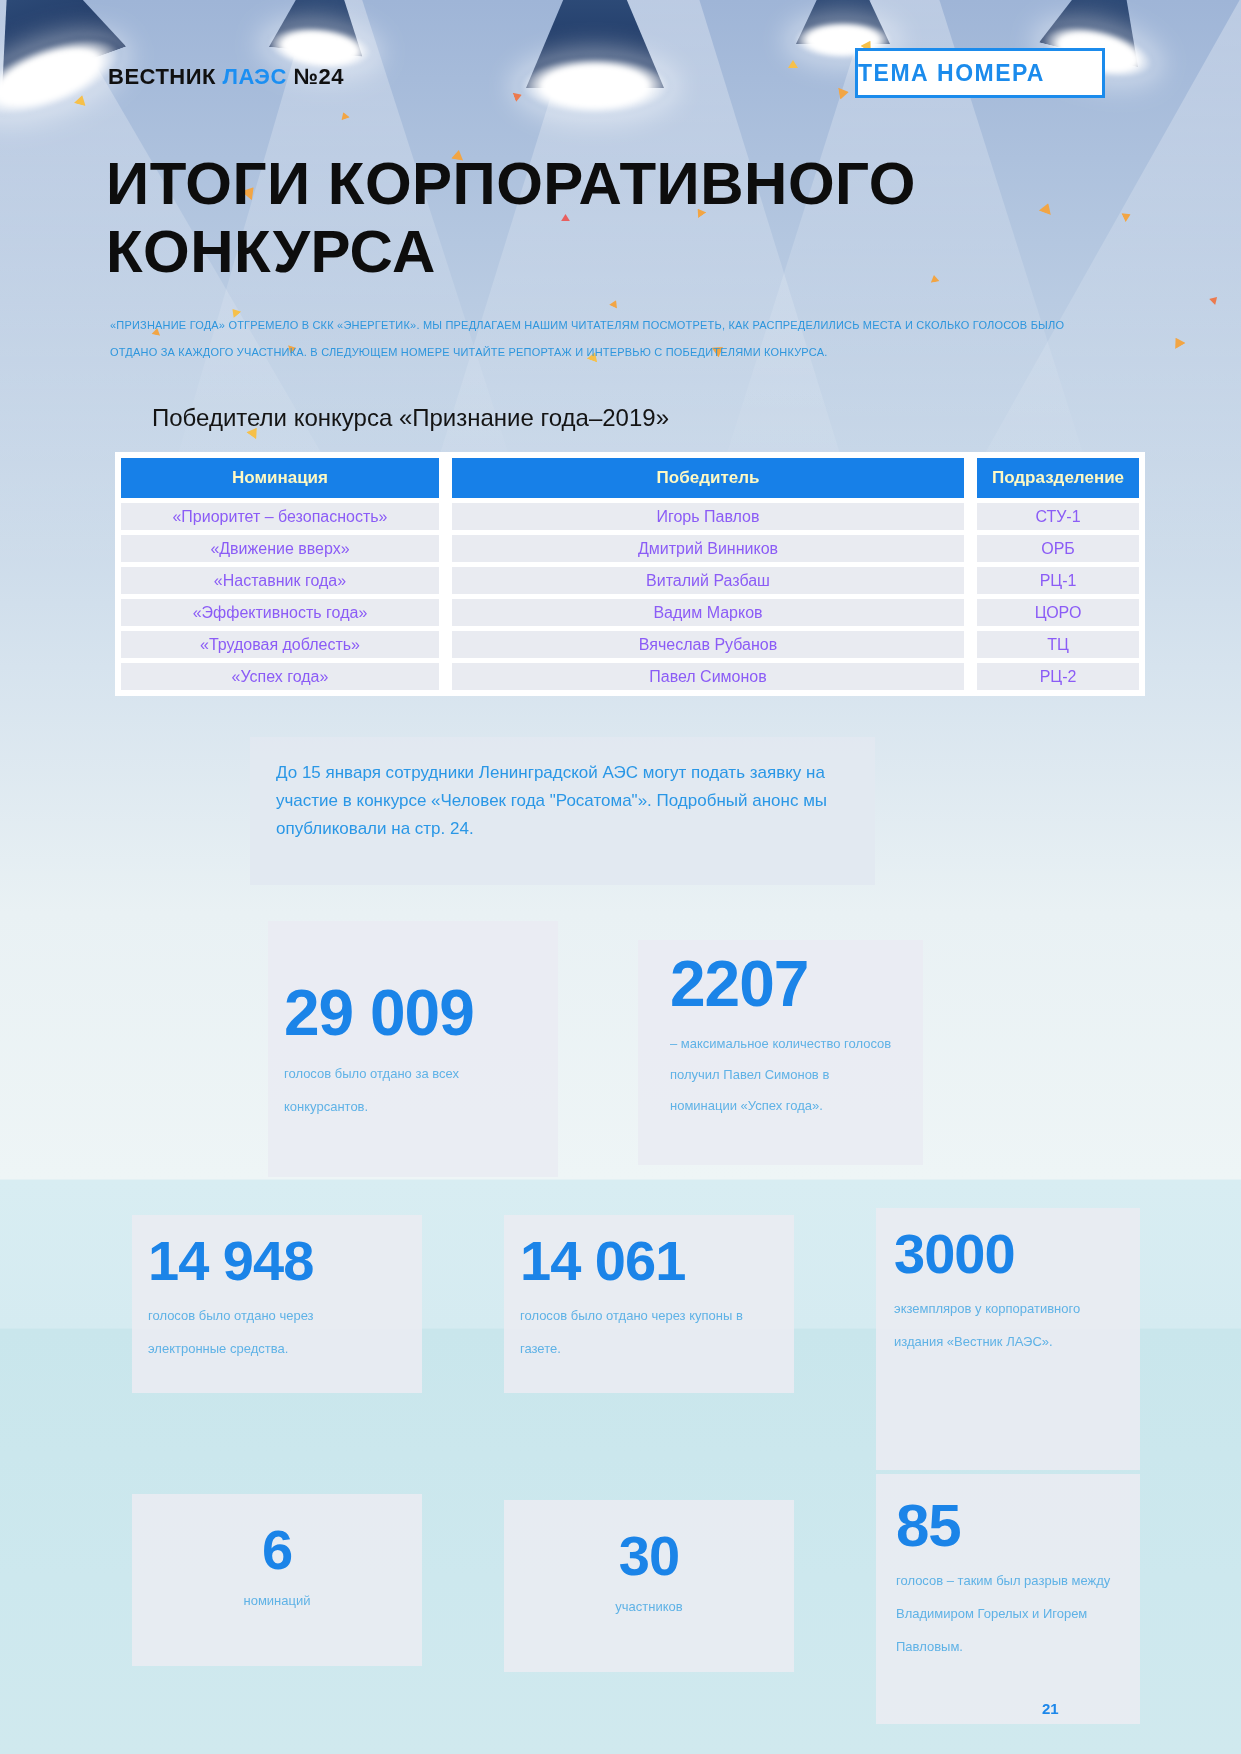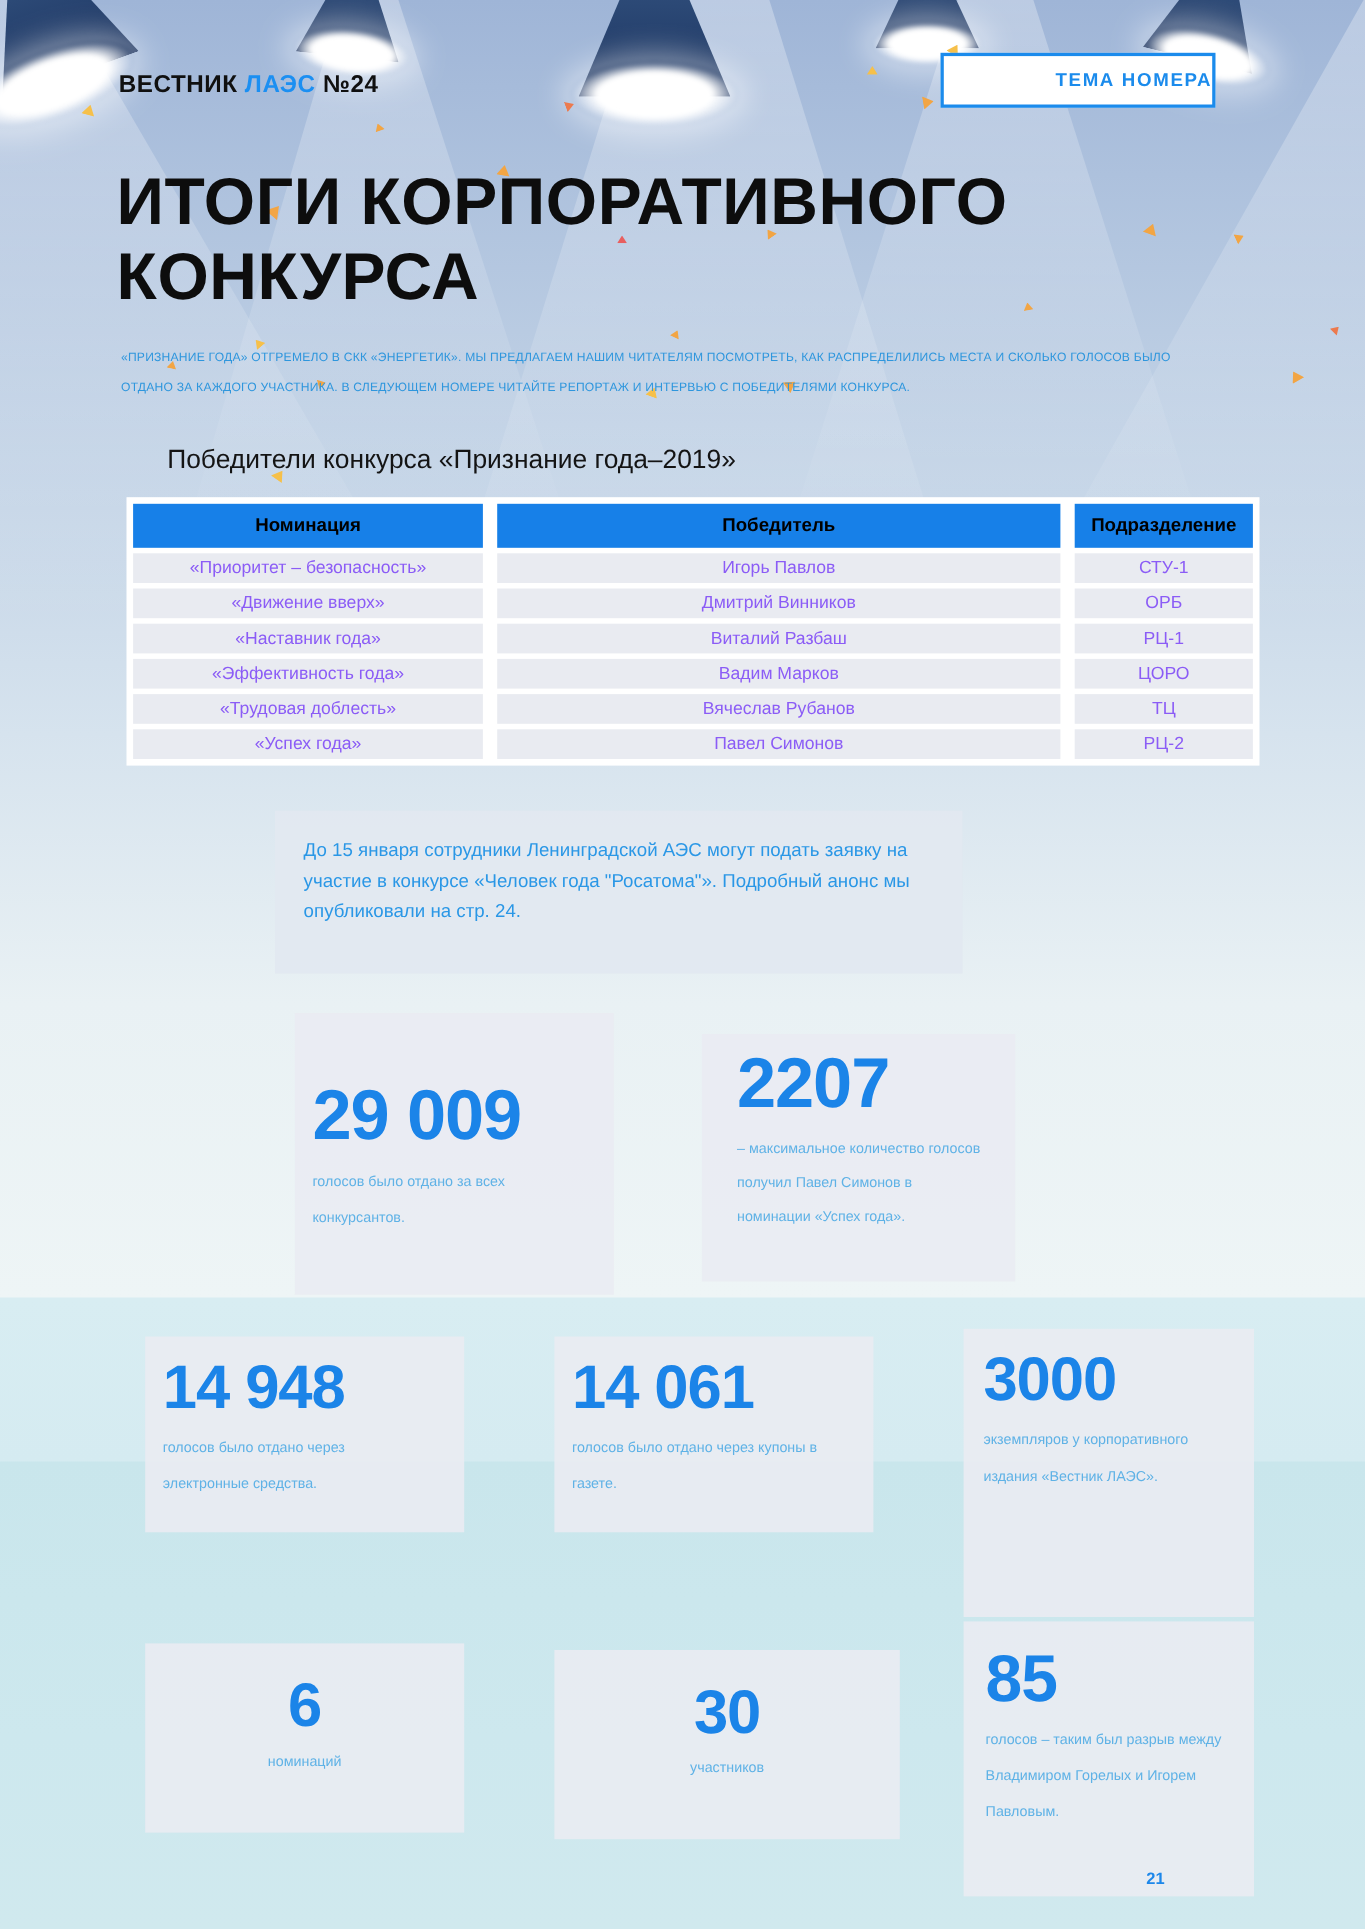--- a/index.html
+++ b/index.html
@@ -35,34 +35,34 @@
   .glow.g4{left:792px;top:20px;width:102px;height:40px;}
   .lamp.l5{left:1046px;top:-14px;width:102px;height:70px;transform:rotate(14deg);}
   .glow.g5{left:1040px;top:28px;width:116px;height:48px;transform:rotate(14deg);}
   .confetti-piece{position:absolute;}
   
   .brand{position:absolute;left:108px;top:64px;font-size:22px;font-weight:bold;
     letter-spacing:.5px;color:#101010;z-index:6;}
   .brand .blue{color:#1b8ff2;}
   .badge{position:absolute;left:855px;top:48px;width:250px;height:50px;z-index:6;
     background:#ffffff;border:3px solid #1b8bec;box-sizing:border-box;
-    display:flex;align-items:center;justify-content:flex-end;
-    color:#1b8bec;font-size:17px;font-weight:bold;letter-spacing:1.5px;}
+    display:flex;align-items:center;justify-content:flex-start;
+    color:#1b8bec;font-size:23px;font-weight:bold;letter-spacing:1.5px;}
   
   .title{position:absolute;left:106px;top:150px;width:1010px;z-index:6;
     font-size:60px;line-height:68px;font-weight:bold;color:#0d0d0d;letter-spacing:.5px;}
   .lead{position:absolute;left:110px;top:312px;width:990px;z-index:6;
     font-size:11px;line-height:27px;font-weight:normal;color:#2e96dd;letter-spacing:.2px;}
   
   .tbl-caption{position:absolute;left:152px;top:404px;z-index:6;
     font-size:24px;color:#141414;}
   .winners-table{position:absolute;left:115px;top:452px;width:1030px;z-index:6;
     background:#ffffff;padding:6px;box-sizing:border-box;
     display:grid;grid-template-columns:318px 512px 162px;gap:5px 13px;}
-  .winners-table .th{background:#1780e8;color:#000000;font-weight:bold;font-size:17px;
+  .winners-table .th{background:#1780e8;color:#fef9c3;font-weight:bold;font-size:17px;
     height:40px;display:flex;align-items:center;justify-content:center;}
   .winners-table .td{background:#e9ebf1;color:#8b5cf6;font-size:16px;
     height:27px;display:flex;align-items:center;justify-content:center;}
   
   .notice{position:absolute;left:250px;top:737px;width:625px;height:148px;z-index:6;
     background:rgba(226,232,241,.92);box-sizing:border-box;padding:22px 26px;
     color:#2a97e6;font-size:17px;line-height:28px;}
   
   .card{position:absolute;background:rgba(233,236,242,.92);box-sizing:border-box;z-index:6;}
   .card .num{color:#1b84e8;font-weight:bold;letter-spacing:-1px;}
@@ -73,21 +73,21 @@
   .card-b{left:638px;top:940px;width:285px;height:225px;padding:10px 0 0 32px;}
   .card-b .num{font-size:64px;line-height:68px;}
   .card-b .cap{margin-top:10px;max-width:228px;line-height:31px;}
   .card-c{left:132px;top:1215px;width:290px;height:178px;padding:16px 0 12px 16px;}
   .card-d{left:504px;top:1215px;width:290px;height:178px;padding:16px 0 0 16px;}
   .card-e{left:876px;top:1208px;width:264px;height:262px;padding:16px 0 0 18px;}
   .card-c .num,.card-d .num,.card-e .num{font-size:56px;line-height:60px;}
   .card-c .cap,.card-d .cap{margin-top:8px;max-width:235px;}
   .card-e .cap{margin-top:8px;max-width:192px;}
   .card-f{left:132px;top:1494px;width:290px;height:172px;padding-top:26px;text-align:center;}
-  .card-g{left:504px;top:1500px;width:314px;height:172px;padding-top:26px;text-align:center;}
+  .card-g{left:504px;top:1500px;width:290px;height:172px;padding-top:26px;text-align:center;}
   .card-f .num,.card-g .num{font-size:56px;line-height:60px;}
   .card-f .cap,.card-g .cap{margin-top:4px;}
   .card-h{left:876px;top:1474px;width:264px;height:250px;padding:20px 0 0 20px;}
   .card-h .num{font-size:60px;line-height:64px;}
   .card-h .cap{margin-top:6px;max-width:226px;}
   
   .page-num{position:absolute;left:1042px;top:1700px;z-index:6;
     color:#1c87ea;font-size:15px;font-weight:bold;}
 </style>
 </head>

